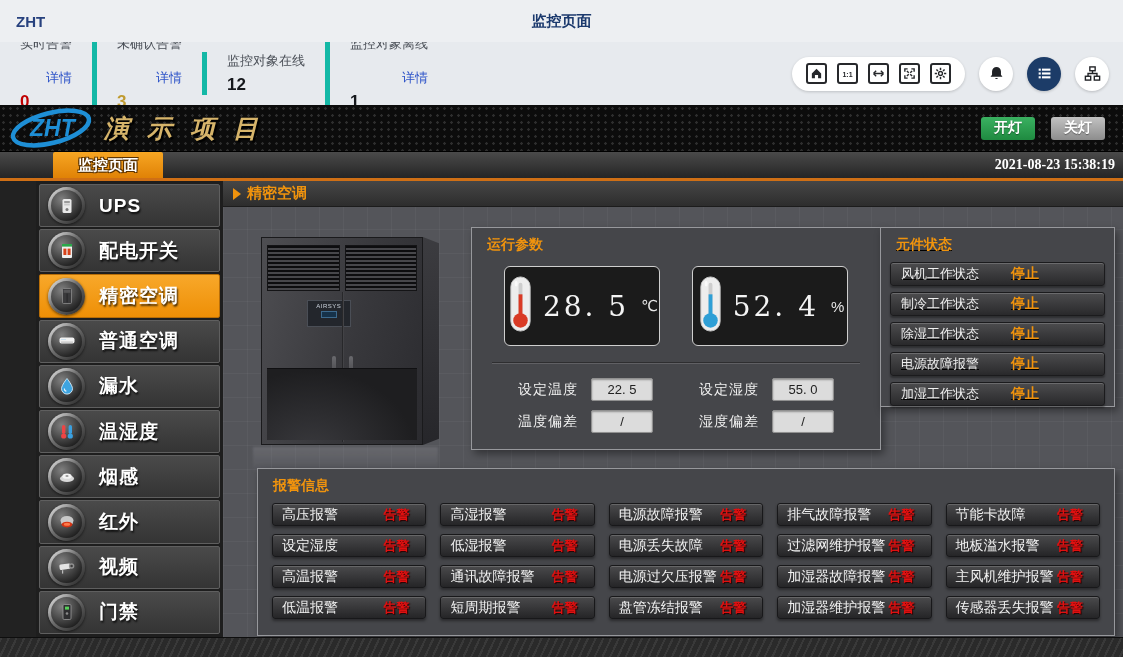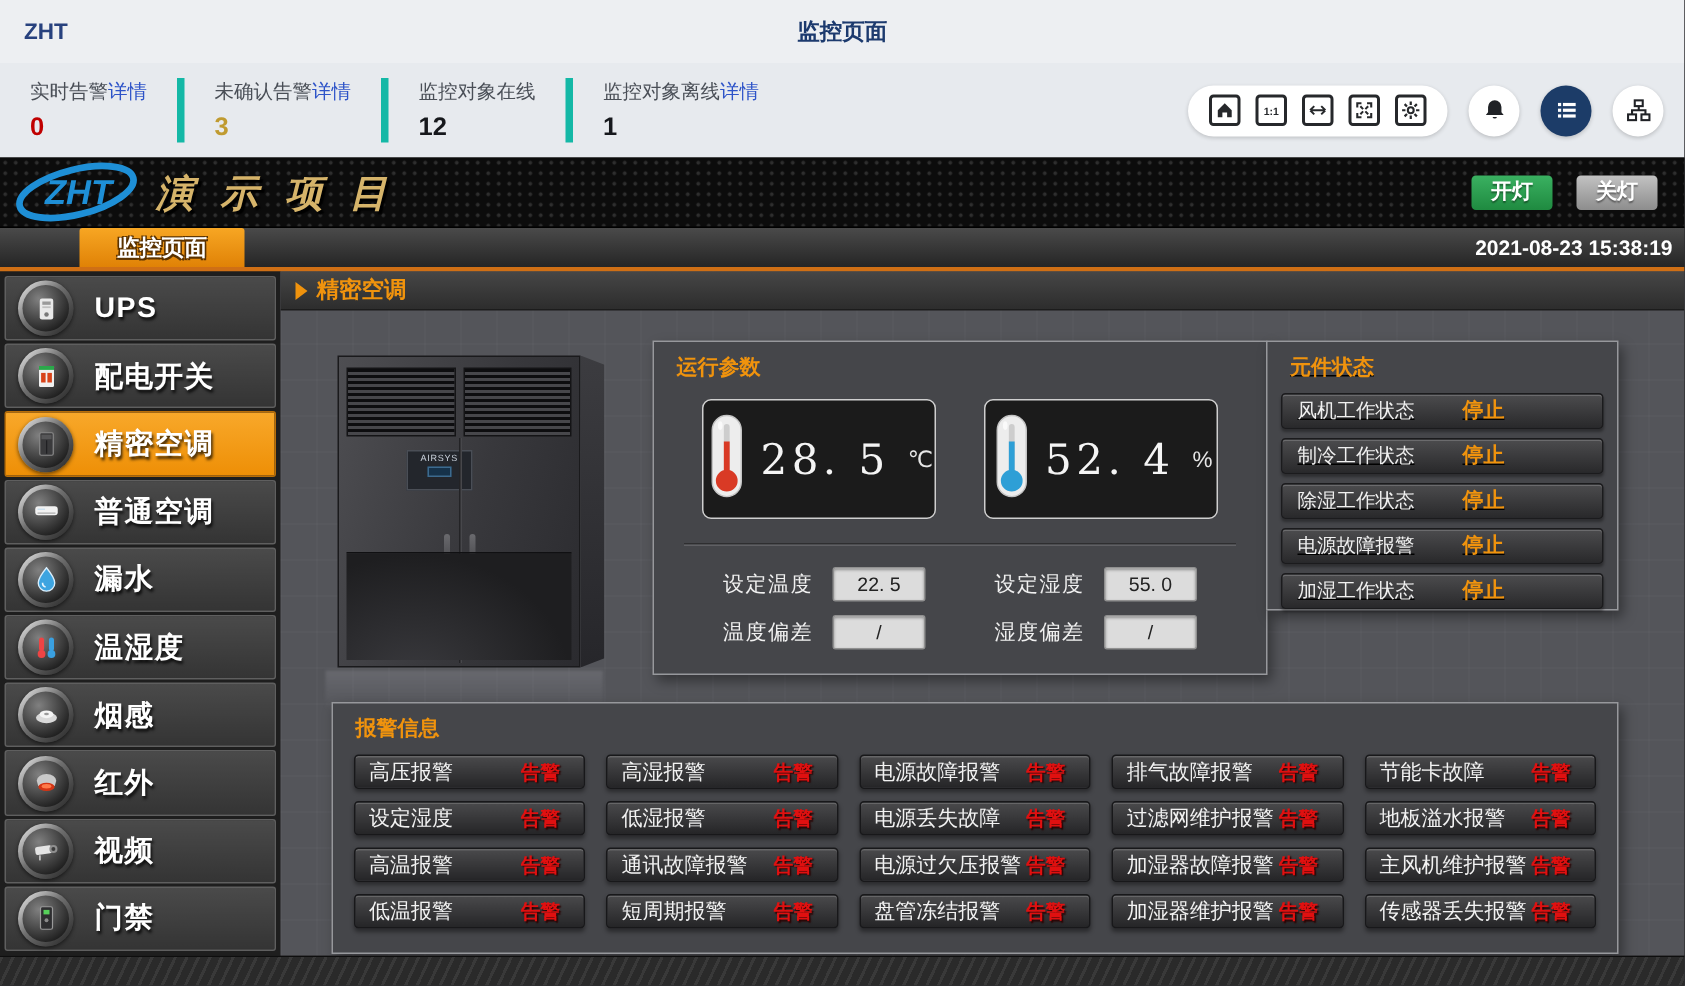--- a/index.html
+++ b/index.html
@@ -6,21 +6,21 @@
   html,body { width:1123px; height:657px; overflow:hidden; font-family:"Liberation Sans","DejaVu Sans",sans-serif; background:#222; }
 
   
   .topbar { height:42px; background:#edeff2; display:flex; align-items:center; position:relative; }
   .brand-zht { position:absolute; left:16px; color:#27417e; font-weight:bold; font-size:15px; }
   .top-title { margin:0 auto; color:#1c3a6e; font-weight:bold; font-size:15px; }
 
   .statsbar { height:63px; background:#e7eaee; display:flex; align-items:center; }
   .stat { padding:0 20px; display:flex; flex-direction:column; gap:5px; }
   .stat + .stat { border-left:5px solid #14b8a6; }
-  .stat-top { display:flex; gap:0; align-items:flex-end; font-size:13px; color:#4a4f57; white-space:nowrap; }
+  .stat-top { display:flex; gap:16px; align-items:flex-end; font-size:13px; color:#4a4f57; white-space:nowrap;flex-direction:column; }
   .stat-link { color:#2d53c8; cursor:pointer; }
   .stat-val { font-weight:bold; font-size:17px; color:#16181c; }
   .stat-val.red { color:#c00000; } .stat-val.gold { color:#c09b30; }
 
   .toolbar { margin-left:auto; display:flex; align-items:center; gap:14px; padding-right:14px; }
   .pill { background:#fff; border-radius:18px; height:34px; display:flex; align-items:center; gap:10px; padding:0 14px; box-shadow:0 1px 3px rgba(0,0,0,.18); }
   .sq-icon { width:21px; height:21px; border:2px solid #26282b; border-radius:3px; display:flex; align-items:center; justify-content:center; color:#26282b; cursor:pointer; background:#fff; }
   .sq-icon svg { width:13px; height:13px; display:block; }
   .circle-btn { width:34px; height:34px; border-radius:50%; background:#fff; display:flex; align-items:center; justify-content:center; box-shadow:0 1px 3px rgba(0,0,0,.2); cursor:pointer; }
   .circle-btn svg { width:17px; height:17px; display:block; }
@@ -34,24 +34,24 @@
   .project-name { color:#d6b46a; font-family:"DejaVu Serif","Liberation Serif",serif; font-style:italic; font-weight:bold; font-size:25px; letter-spacing:18px; margin-left:10px; text-shadow:2px 2px 1px #000; white-space:nowrap; }
   .light-btns { position:absolute; right:18px; display:flex; gap:16px; }
   .btn-light { width:54px; height:23px; border:none; border-radius:3px; color:#fff; font-weight:bold; font-size:14px; cursor:pointer; text-shadow:0 1px 1px rgba(0,0,0,.4); }
   .btn-on { background:linear-gradient(#3ab161,#1f8a40); }
   .btn-off { background:linear-gradient(#c2c2c2,#8d8d8d); }
 
   
   .tabbar { height:29px; background:linear-gradient(#4a4a4a,#252525); border-bottom:3px solid #cf6f15; display:flex; align-items:stretch; }
   .tab { margin-left:53px; padding:0 25px; background:linear-gradient(#f7a623,#e08206); display:flex; align-items:center; color:#fff; font-weight:bold; font-size:15px; cursor:pointer;
     text-shadow:-1px -1px 0 #5a3200,1px -1px 0 #5a3200,-1px 1px 0 #5a3200,1px 1px 0 #5a3200; border-radius:2px 2px 0 0; }
-  .datetime { margin-left:auto; color:#fff; font-weight:bold; font-size:14px; display:flex; align-items:center; padding-right:8px; }
-
-  
-  .mainrow { display:flex; height:456px; }
+  .datetime { margin-left:auto; color:#fff; font-weight:bold; font-size:14px; display:flex; align-items:center; padding-right:8px;font-family:Liberation Serif, serif; }
+
+  
+  .mainrow { display:flex; height:456px;margin-left:36px; }
   .sidebar { width:187px; background:#1e1e1e; padding:3px; display:flex; flex-direction:column; gap:2px; }
   .side-item { flex:1; background:linear-gradient(#4a4a4a,#343434); border:1px solid #5f5f5f; border-radius:2px; display:flex; align-items:center; padding-left:8px; gap:14px; cursor:pointer; }
   .side-item.selected { background:linear-gradient(#f8a82a,#ee8f06); border-color:#b86e08; }
   .side-label { color:#fff; font-weight:bold; font-size:19px; letter-spacing:1px; text-shadow:1px 2px 2px rgba(0,0,0,.8); }
   .ring { width:37px; height:37px; border-radius:50%; background:linear-gradient(135deg,#f2f2f2,#6f6f6f 45%,#232323); padding:3px; box-shadow:0 1px 3px rgba(0,0,0,.6); flex:none; }
   .ring-inner { width:100%; height:100%; border-radius:50%; background:radial-gradient(circle at 35% 30%,#808080,#1f1f1f 78%); display:flex; align-items:center; justify-content:center; overflow:hidden; }
   .ring-inner svg { width:20px; height:20px; display:block; }
 
   .content { flex:1; background-color:#54555a; position:relative; overflow:hidden;
     background-image:linear-gradient(rgba(255,255,255,.035) 1px,transparent 1px),linear-gradient(90deg,rgba(255,255,255,.035) 1px,transparent 1px);

